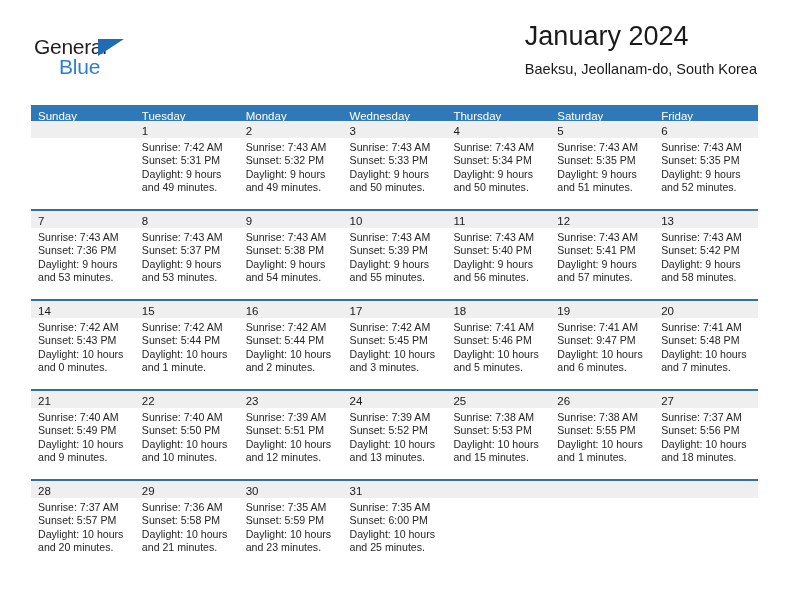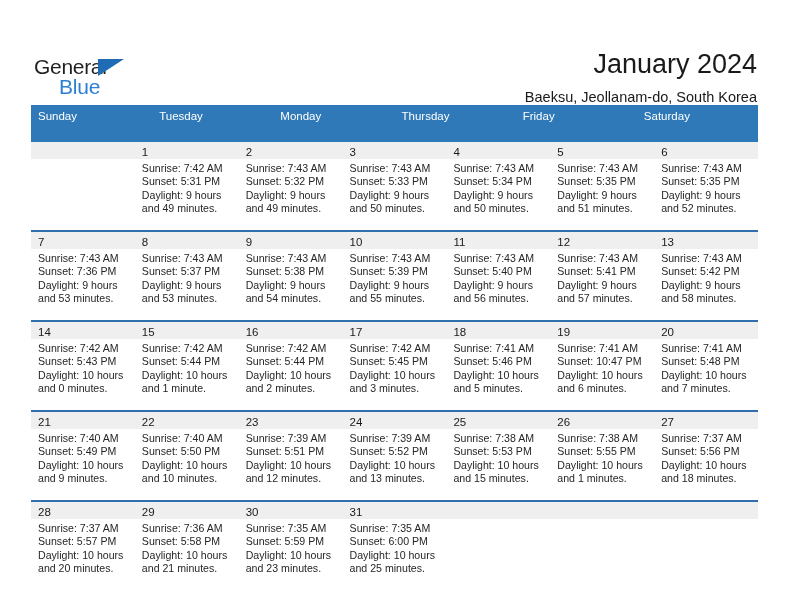--- a/index.html
+++ b/index.html
@@ -21,21 +21,20 @@
     box-sizing: border-box;
   }
 
   
   .top {
     position: absolute;
     left: 0;
     top: 0;
     width: 792px;
     height: 100px;
-    margin-top: 20px;
   }
   .logo {
     position: absolute;
     left: 34px;
     top: 36px;
     width: 130px;
     height: 48px;
   }
   .logo-general {
     position: absolute;
@@ -63,22 +62,22 @@
     font-size: 21px;
     letter-spacing: -0.2px;
     color: #2b7fd4;
     line-height: 22px;
     white-space: nowrap;
   }
 
   .title-block {
     position: absolute;
     right: 35px;
-    top: 28px;
-    text-align: right;
+    top: 20px;
+    text-align: left;
   }
   .cal-title {
     font-size: 27px;
     color: #1a1a1a;
     line-height: 32px;
     white-space: nowrap;
   }
   .cal-subtitle {
     margin-top: 9px;
     font-size: 14.5px;
@@ -90,21 +89,21 @@
   
   .calendar {
     position: absolute;
     left: 31px;
     top: 105px;
     width: 727px;
   }
   .cal-head {
     display: flex;
     background: #3079b8;
-    height: 37px;
+    height: 16px;
   }
   .cal-head .hcell {
     flex: 1 1 0;
     color: #ffffff;
     font-size: 11.5px;
     line-height: 22px;
     padding-left: 7px;
     box-sizing: border-box;
     white-space: nowrap;
     overflow: hidden;
@@ -165,23 +164,24 @@
     </div>
 
   </div>
 
   <div class="calendar">
 
     <div class="cal-head">
       <div class="hcell">Sunday</div>
       <div class="hcell">Tuesday</div>
       <div class="hcell">Monday</div>
+      <div class="hcell">Wednesday</div>
       <div class="hcell">Thursday</div>
+      <div class="hcell">Saturday</div>
       <div class="hcell">Friday</div>
-      <div class="hcell">Saturday</div>
     </div>
 
     <div id="weeks-container">
         <div class="week">
           <div class="daycell empty">
     <div class="daynum-band">
       <span class="daynum"></span>
     </div>
 
   </div>
@@ -386,21 +386,21 @@
       <div>Daylight: 10 hours</div>
       <div>and 5 minutes.</div>
     </div>
   </div>
           <div class="daycell">
     <div class="daynum-band">
       <span class="daynum">19</span>
     </div>
     <div class="dayinfo">
       <div>Sunrise: 7:41 AM</div>
-      <div>Sunset: 10:47 PM</div>
+      <div>Sunset: 9:47 PM</div>
       <div>Daylight: 10 hours</div>
       <div>and 6 minutes.</div>
     </div>
   </div>
           <div class="daycell">
     <div class="daynum-band">
       <span class="daynum">20</span>
     </div>
     <div class="dayinfo">
       <div>Sunrise: 7:41 AM</div>

